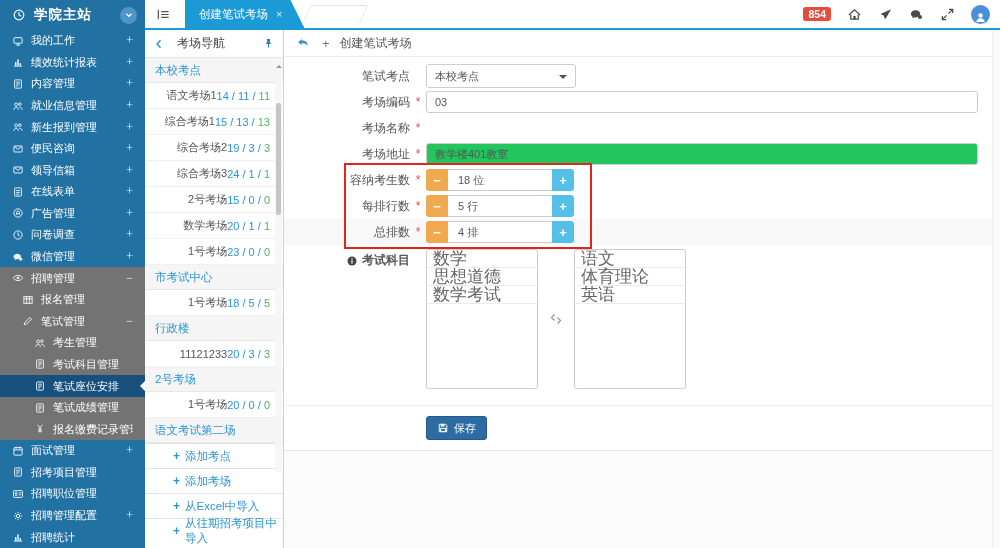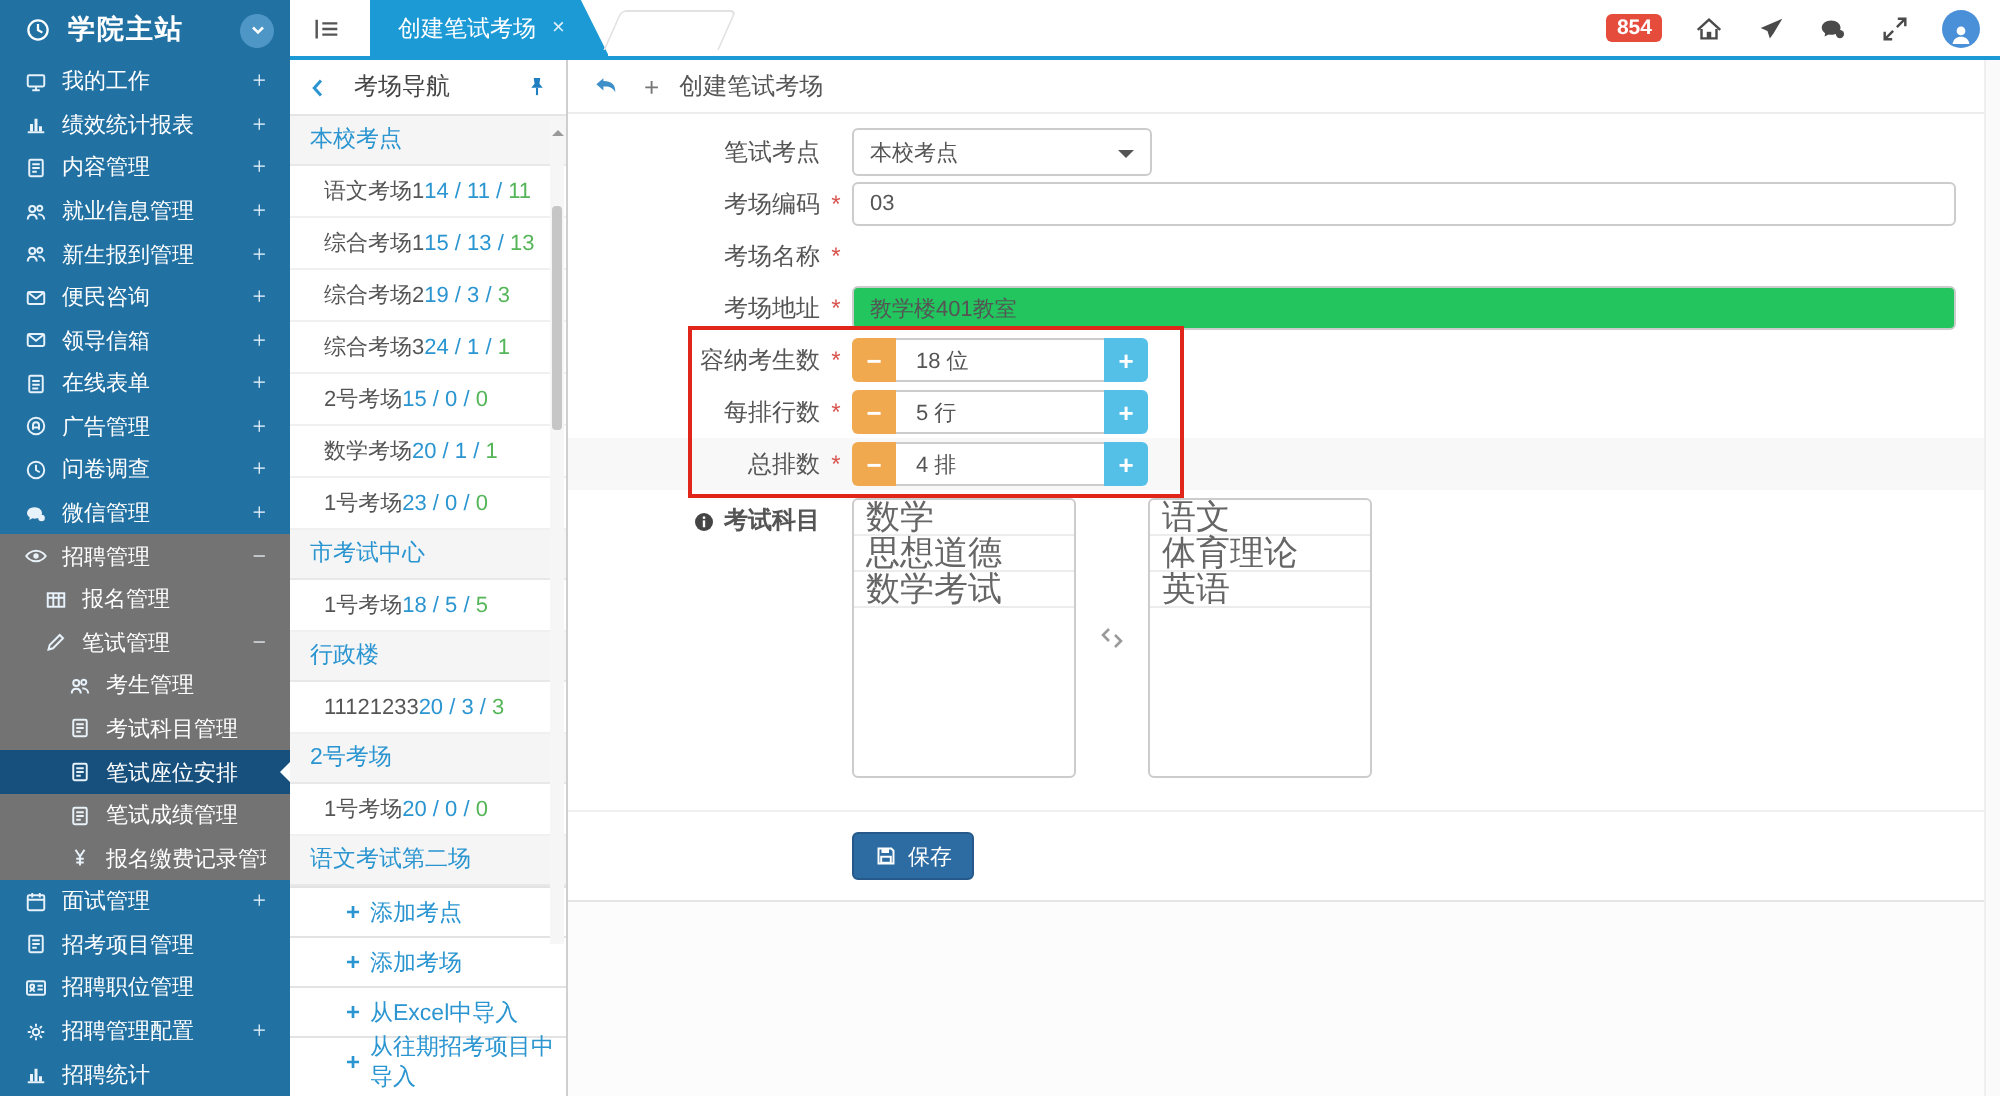--- a/index.html
+++ b/index.html
@@ -48,21 +48,21 @@
   
   .navp { width:139px; flex:none; background:#fff; border-right:1px solid #cfcfcf; display:flex; flex-direction:column; position:relative; }
   .nav-head { height:28px; flex:none; display:flex; align-items:center; border-bottom:1px solid #e5e5e5; padding:0 8px; }
   .nav-head .back { color:#2a95d0; cursor:pointer; }
   .nav-head .back .ic { width:12px; height:12px; }
   .nav-head .t { flex:1; text-align:left; padding-left:12px; font-size:12px; color:#444; }
   .nav-head .pin { color:#1f7fc0; cursor:pointer; }
   .nav-head .pin .ic { width:13px; height:13px; }
   .nav-list { flex:1; overflow:hidden; }
   .nav-sec { height:25px; line-height:25px; background:#f5f5f5; color:#2a95d0; font-size:11.5px; padding-left:10px; border-bottom:1px solid #e8e8e8; }
-  .nav-room { height:26px; display:flex; align-items:center; justify-content:flex-start; padding:0 13px 0 17px; border-bottom:1px solid #f0f0f0; font-size:11px; cursor:pointer; background:#fff; }
+  .nav-room { height:26px; display:flex; align-items:center; justify-content:flex-end; padding:0 13px 0 17px; border-bottom:1px solid #f0f0f0; font-size:11px; cursor:pointer; background:#fff; }
   .nav-room .nm { color:#555; }
   .c-blue { color:#2a95d0; }
   .c-green { color:#55b559; }
   .nav-act { height:25px; display:flex; align-items:center; padding-left:28px; border-top:1px solid #e3e3e3; color:#2a95d0; font-size:11.5px; cursor:pointer; background:#fff; }
   .nav-act .pl { font-weight:bold; margin-right:5px; font-size:12px; }
   .nav-scroll { position:absolute; right:1px; top:30px; width:7px; height:412px; background:#f6f6f6; }
   .nav-scroll .up { width:0; height:0; margin:3px auto 2px; border:3px solid transparent; border-bottom-color:#999; transform:translateY(-1px); }
   .nav-scroll .thumb { width:5px; margin:34px auto 0; height:112px; background:#c6c6c6; border-radius:2px; }
 
   

